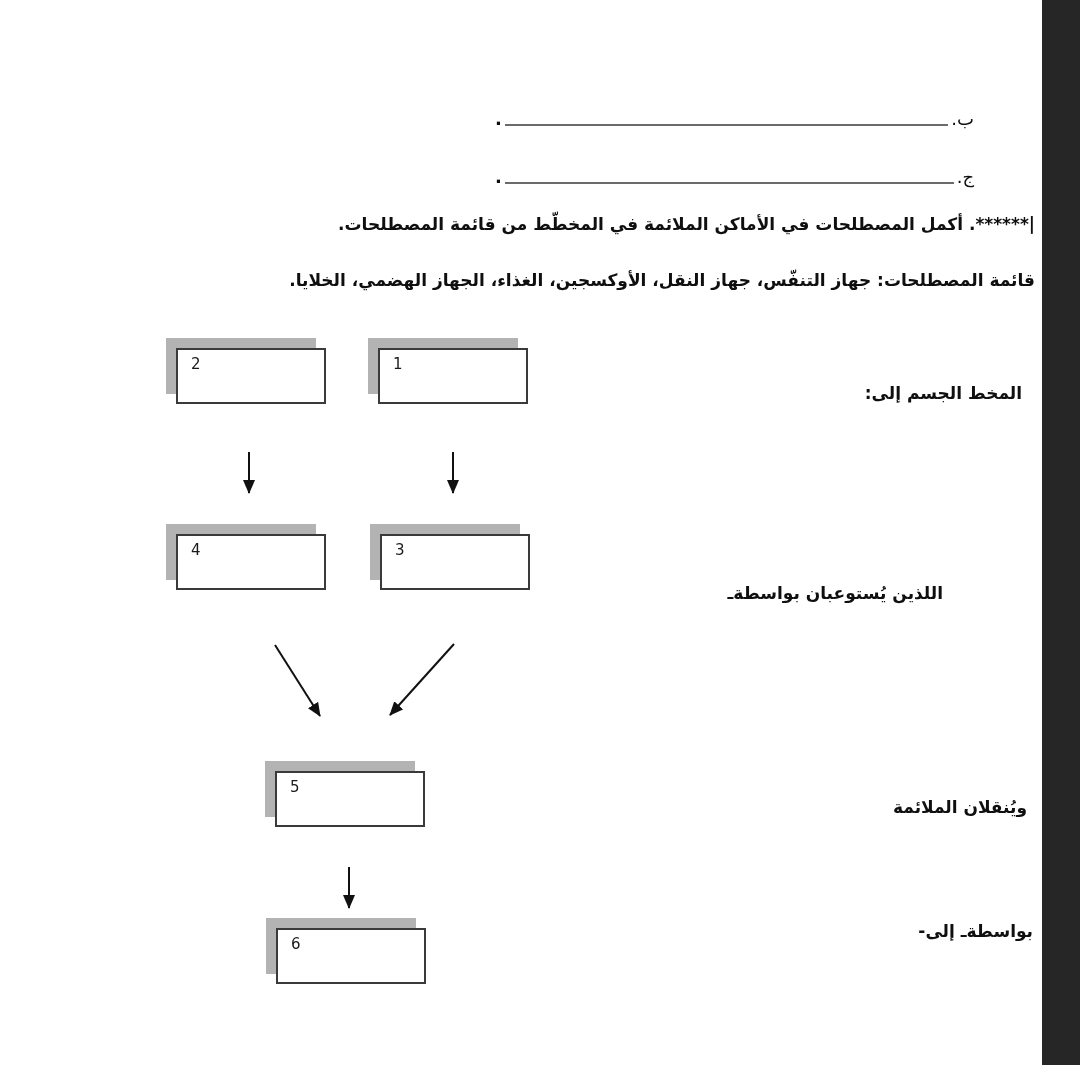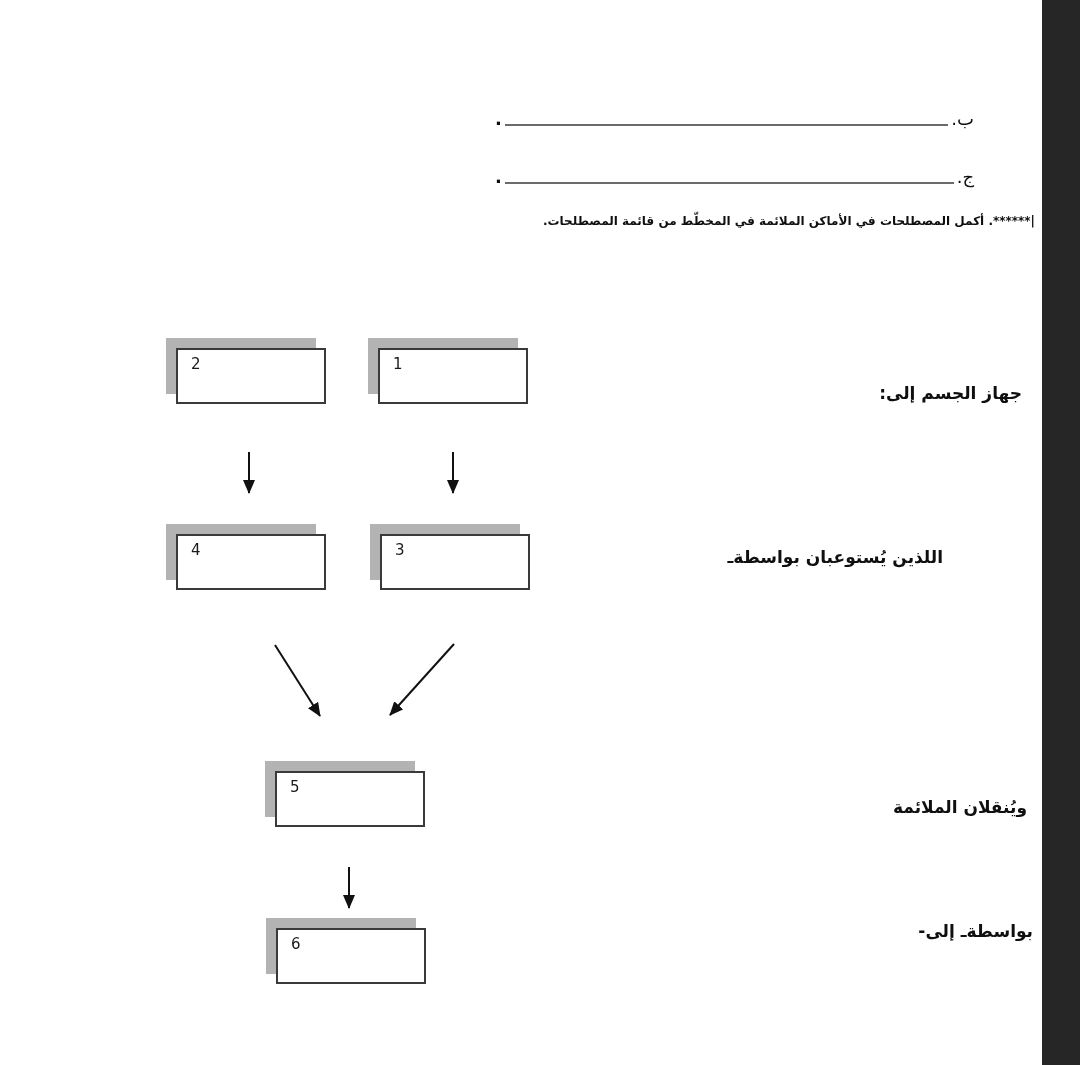--- a/index.html
+++ b/index.html
@@ -36,21 +36,21 @@
     margin: 0 3px 3px 3px;
     align-self: flex-end;
   }
   .blank-period { line-height: 1; padding-bottom: 1px; font-weight: bold; }
 
   .doc-line {
     position: absolute;
     right: 45px;
     direction: rtl;
     font-weight: bold;
-    font-size: 12px;
+    font-size: 17px;
     line-height: 1.4;
     white-space: nowrap;
   }
 
   
   .fbox { position: absolute; width: 162px; height: 68px; z-index: 2; }
   .fbox-shadow {
     position: absolute; left: 0; top: 0;
     width: 150px; height: 56px;
     background: #b3b3b3;
@@ -99,20 +99,21 @@
   </div>
 
   <div class="blank-row" style="top:157px">
     <span class="blank-letter">ج.</span>
     <span class="blank-rule"></span>
     <span class="blank-period">.</span>
   </div>
 
   <div class="doc-line" style="top:213px">|******. أكمل المصطلحات في الأماكن الملائمة في المخطّط من قائمة المصطلحات.</div>
 
+  <div class="doc-line" style="top:269px">قائمة المصطلحات: جهاز التنفّس، جهاز النقل، الأوكسجين، الغذاء، الجهاز الهضمي، الخلايا.</div>
 
   <svg class="arrows" viewBox="0 0 1080 1065" xmlns="http://www.w3.org/2000/svg">
     <defs>
       <marker id="ah" markerWidth="9" markerHeight="8" refX="6.5" refY="3" orient="auto" markerUnits="strokeWidth">
         <path d="M0,0 L7,3 L0,6 Z" fill="#111111"></path>
       </marker>
     </defs>
     <line x1="453" y1="452" x2="453" y2="493" stroke="#111111" stroke-width="2" marker-end="url(#ah)"></line>
     <line x1="249" y1="452" x2="249" y2="493" stroke="#111111" stroke-width="2" marker-end="url(#ah)"></line>
     <line x1="275" y1="645" x2="320" y2="716" stroke="#111111" stroke-width="2" marker-end="url(#ah)"></line>
@@ -155,18 +156,18 @@
     </div>
   </div>
 
   <div class="fbox" style="left:266px; top:918px">
     <div class="fbox-shadow"></div>
     <div class="fbox-inner">
       <span class="fbox-num">6</span>
     </div>
   </div>
 
-  <div class="flabel" style="top:383px; right:58px">جهاز الجسم إلى:</div>
-  <div class="flabel" style="top:547px; right:137px">اللذين يُستوعبان بواسطةـ</div>
+  <div class="flabel" style="top:383px; right:58px">المخط الجسم إلى:</div>
+  <div class="flabel" style="top:583px; right:137px">اللذين يُستوعبان بواسطةـ</div>
   <div class="flabel" style="top:797px; right:53px">ويُنقلان الملائمة</div>
   <div class="flabel" style="top:921px; right:47px">بواسطةـ إلى-</div>
 
 </div>
 
 </body></html>

